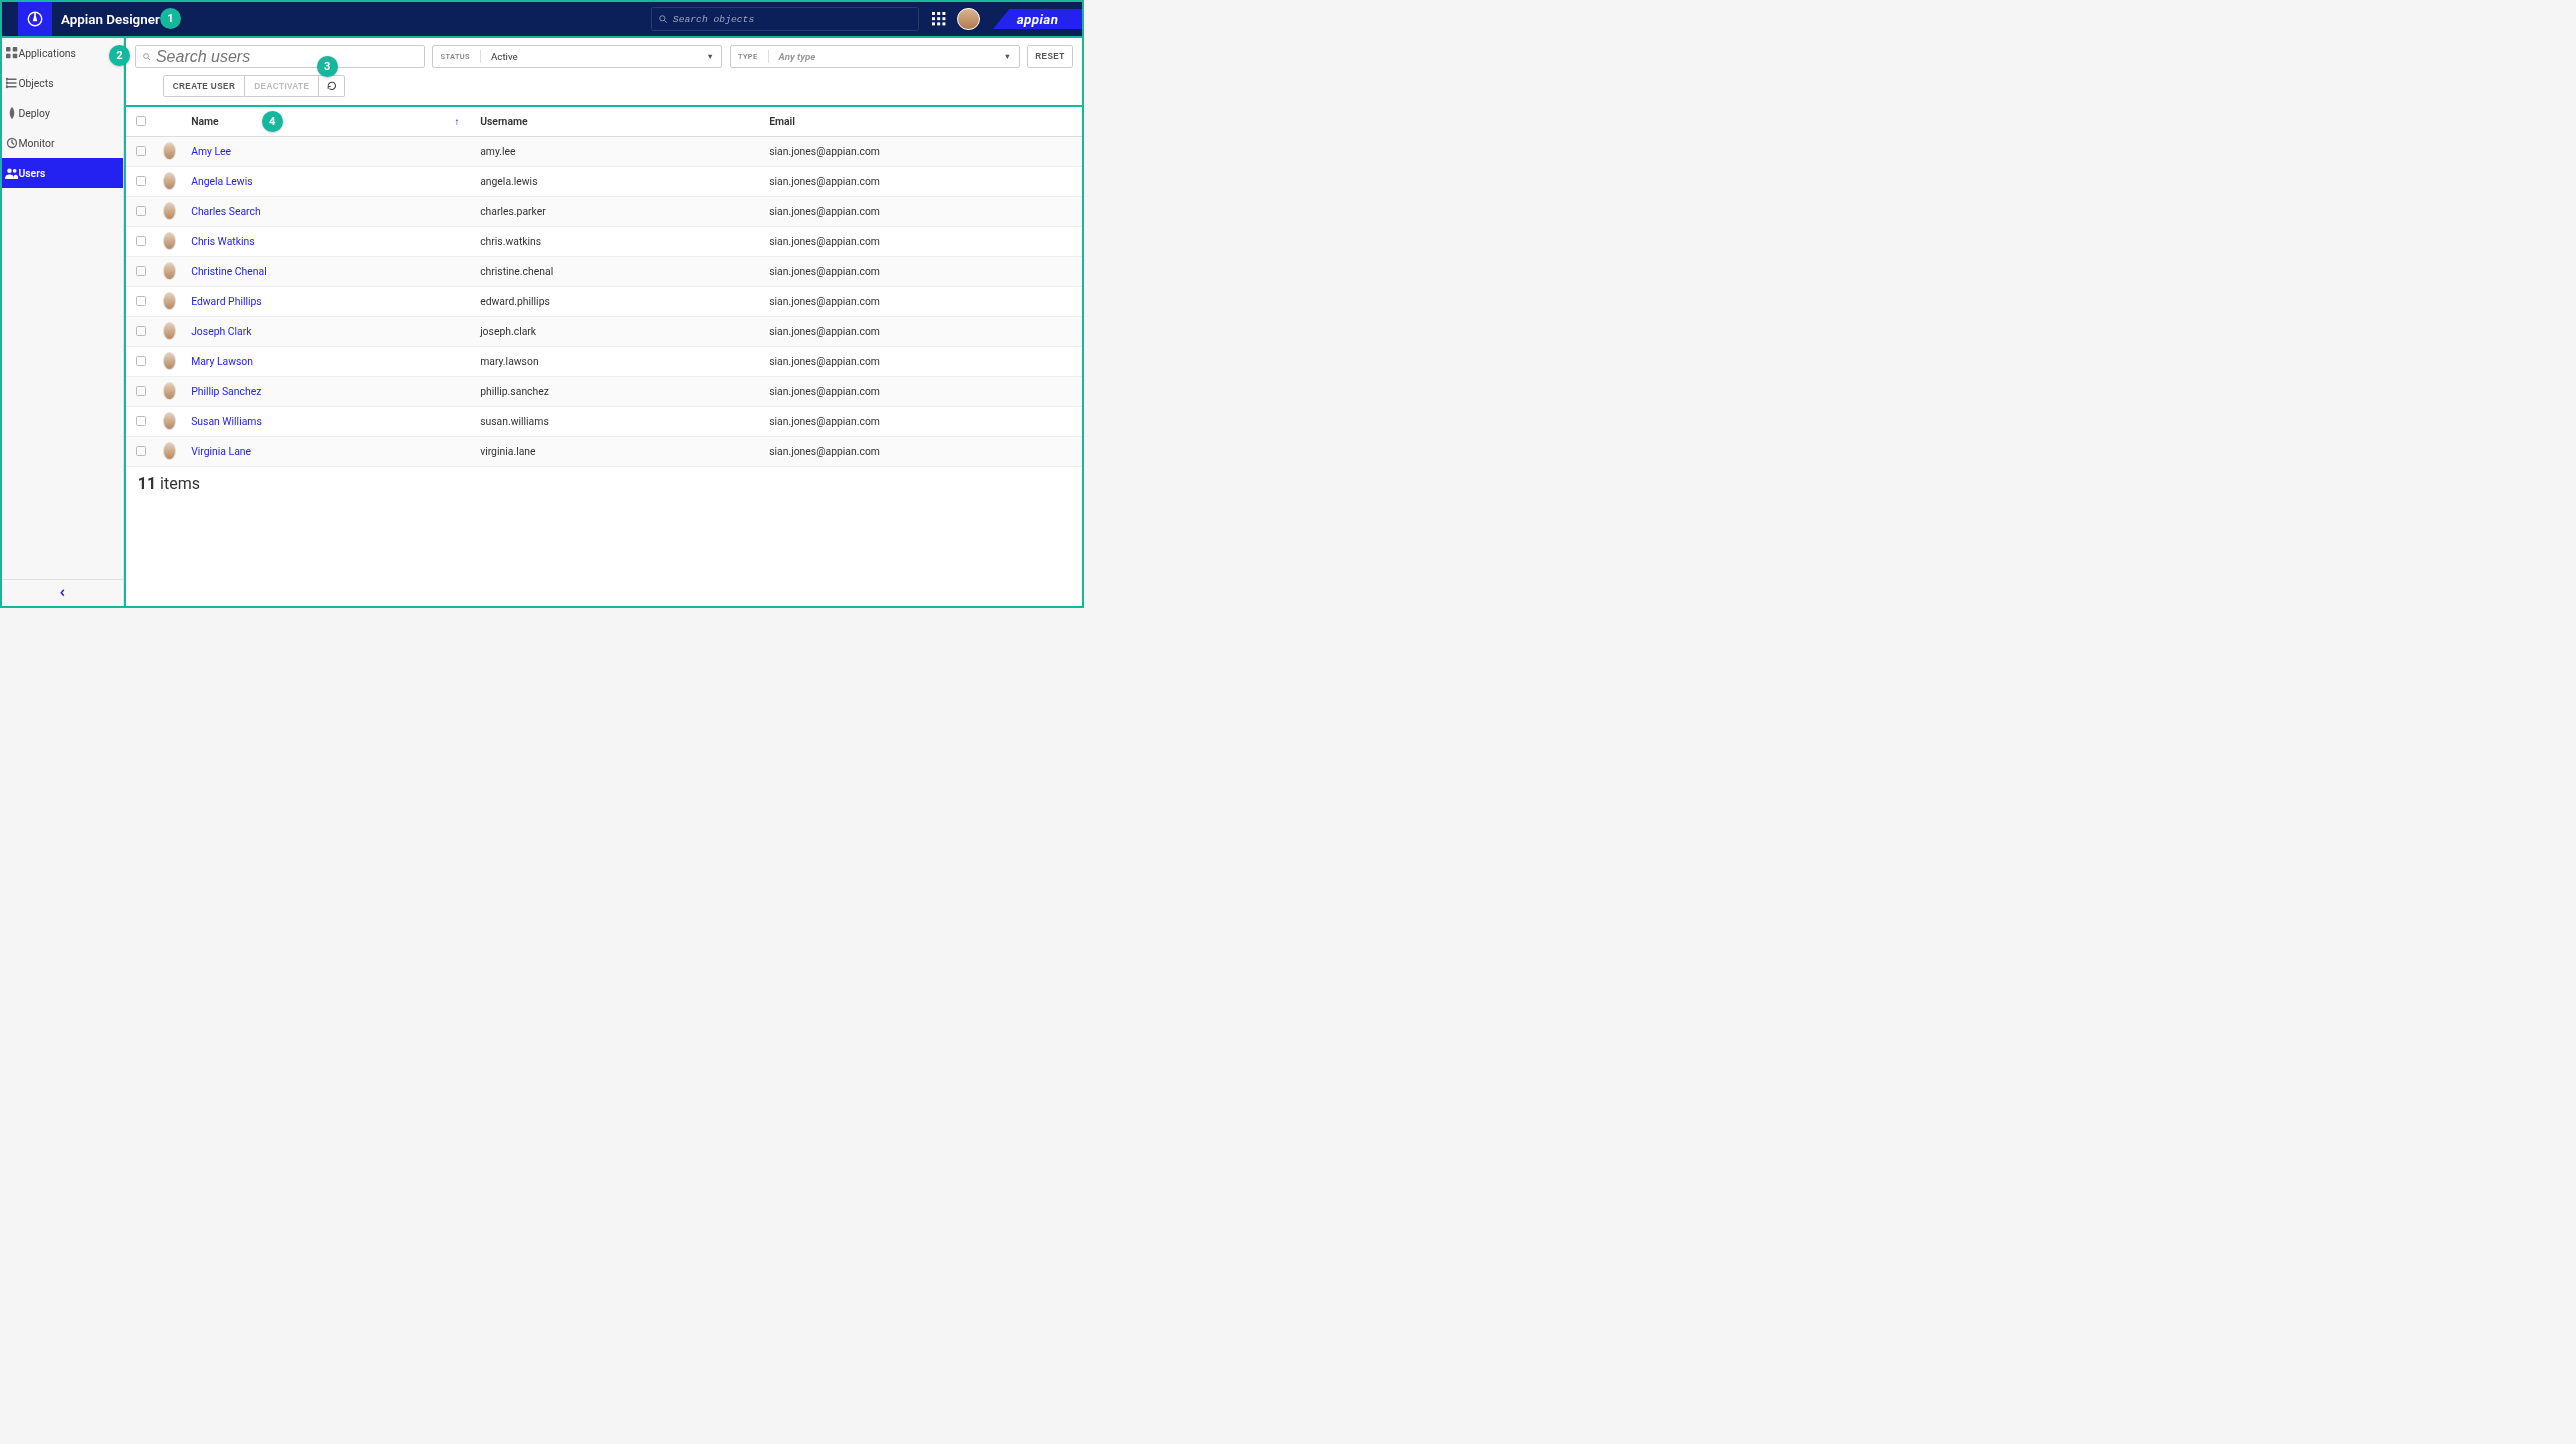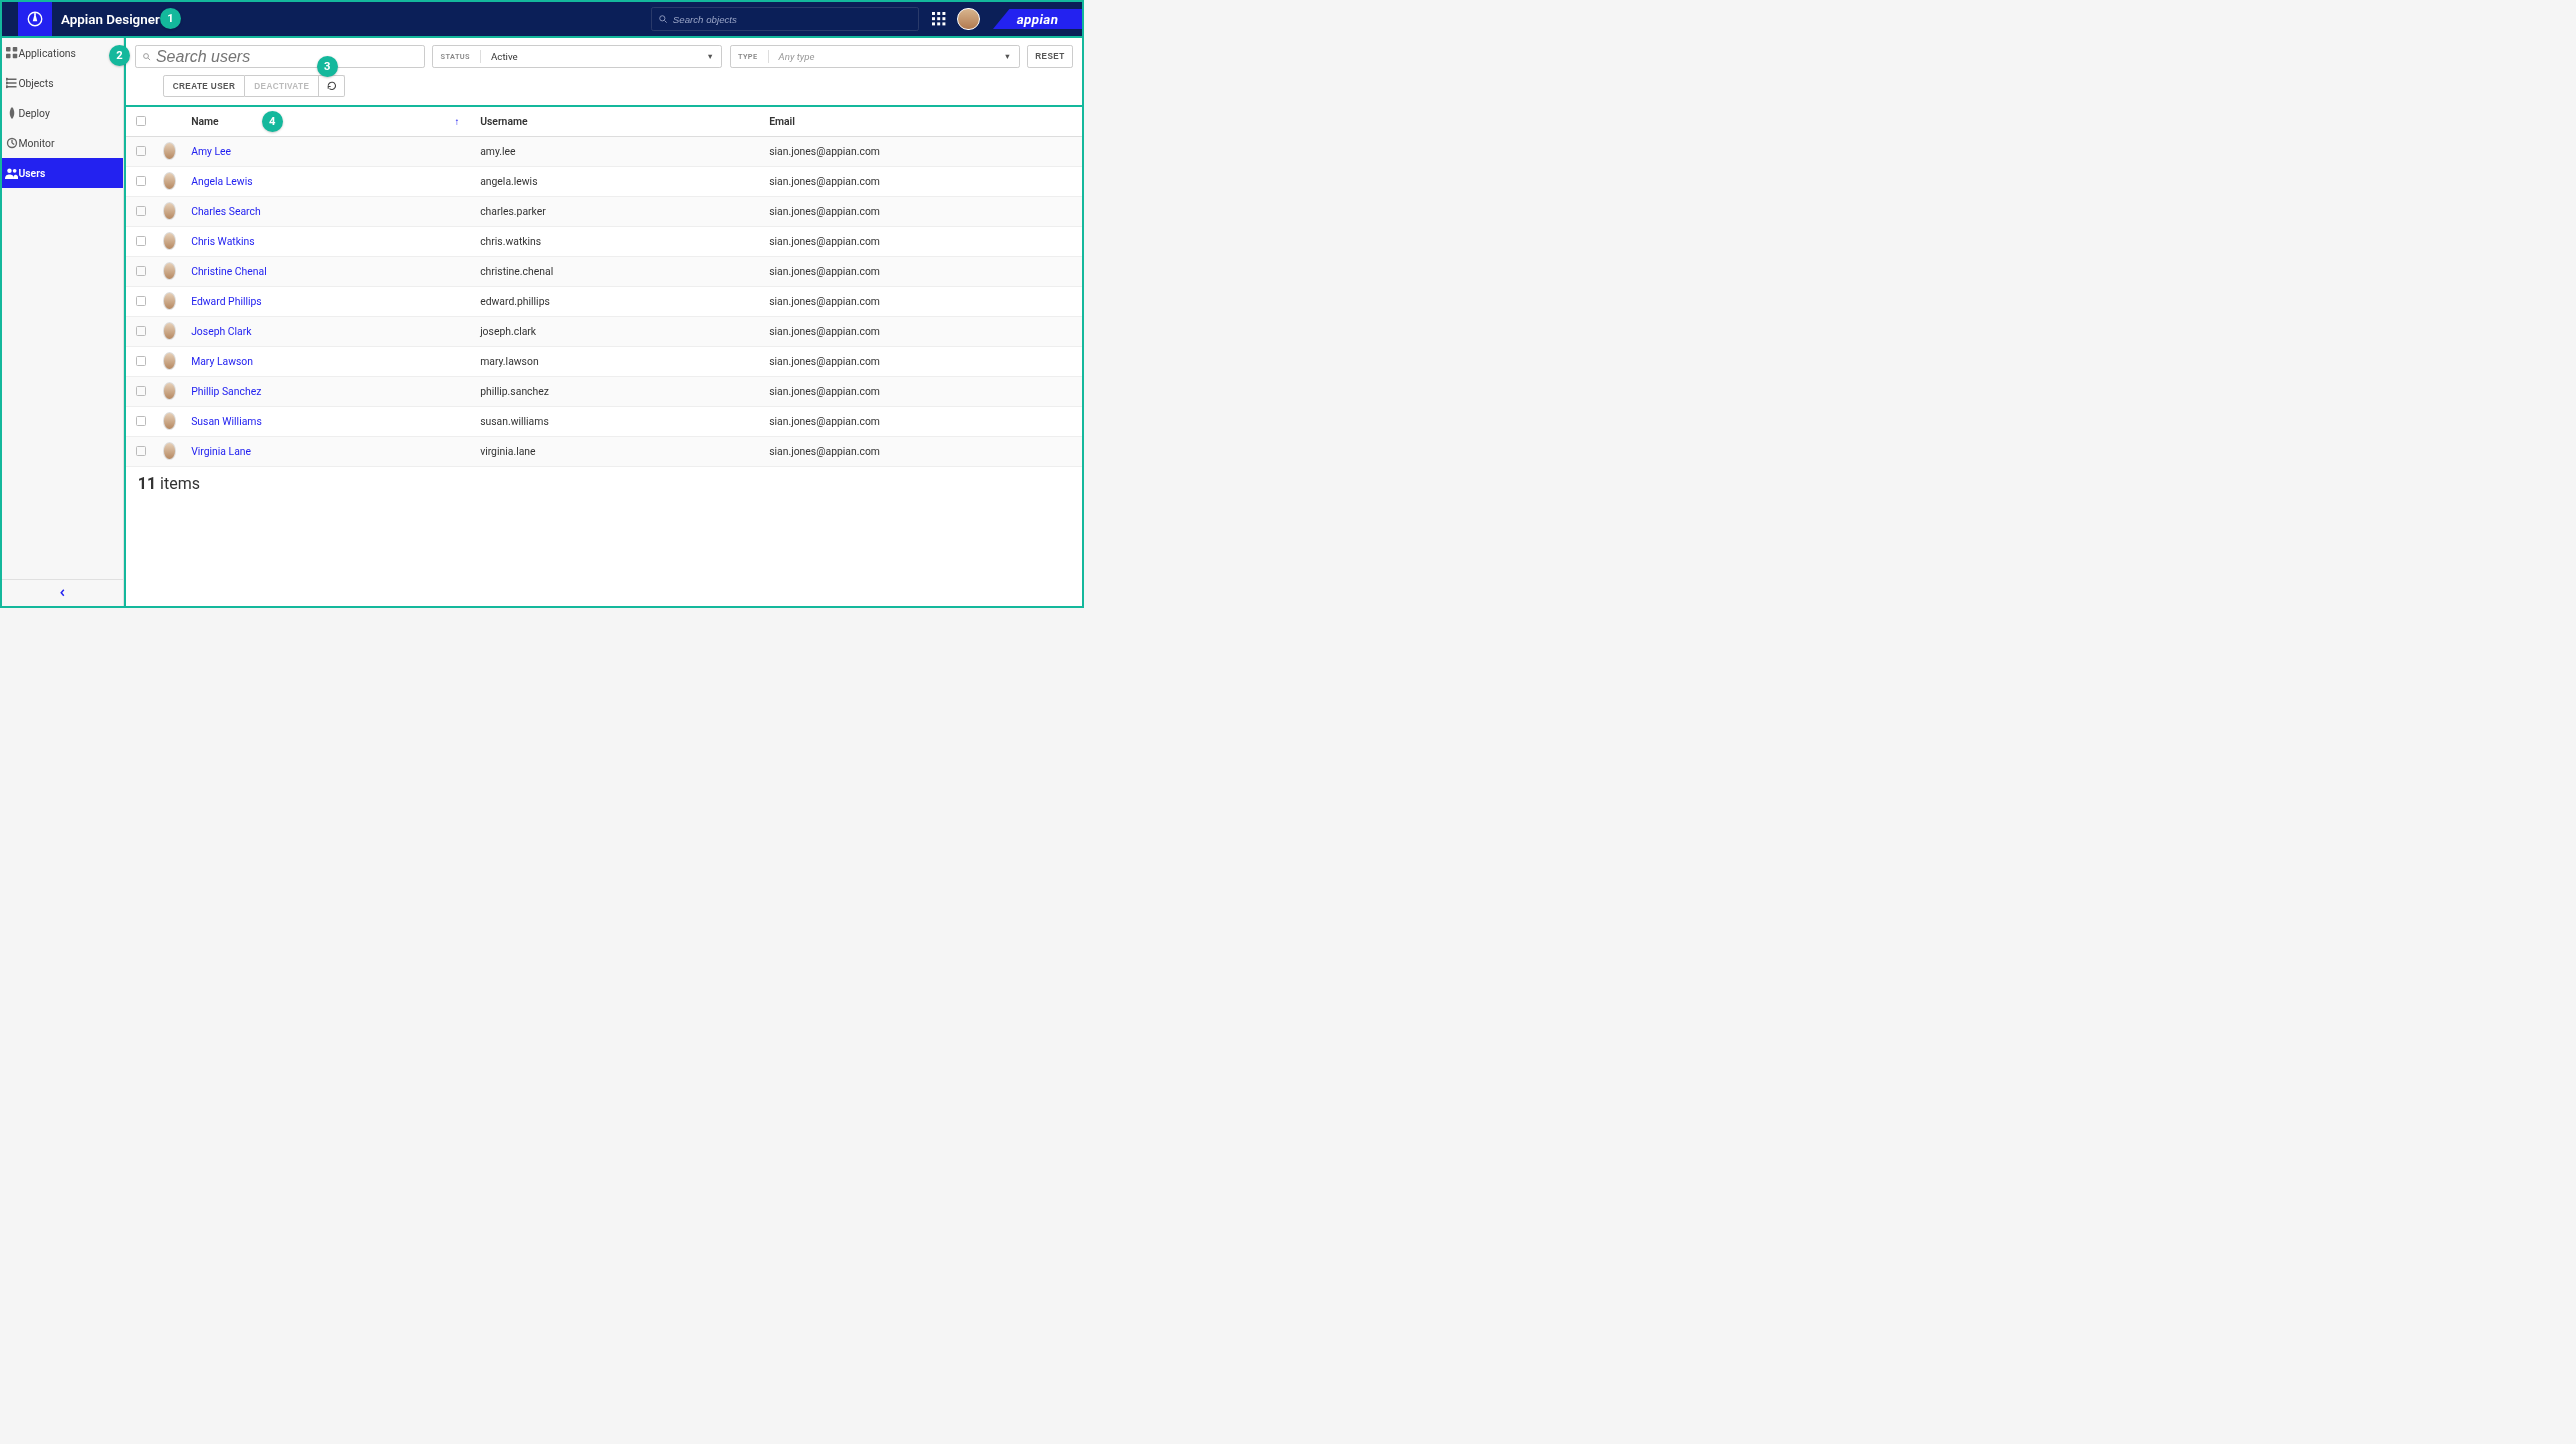--- a/index.html
+++ b/index.html
@@ -54,20 +54,21 @@
     }
     .header-search input {
       flex: 1;
       background: transparent;
       border: none;
       outline: none;
       color: #fff;
       font-style: italic;
       font-size: 9.7px;
       margin-left: 4.5px;
+      font-family: Liberation Mono, monospace;
     }
     .header-search input::placeholder { color: #9aa5c7; }
     .header-apps {
       width: 25px;
       height: 25px;
       display: flex;
       align-items: center;
       justify-content: center;
       margin-left: 7.4px;
       cursor: pointer;
@@ -189,21 +190,21 @@
       letter-spacing: 0.4px;
       text-transform: uppercase;
       color: #888;
       font-weight: 600;
     }
     .select-sep {
       border-left: 0.7px solid #ddd;
       height: 13.4px;
     }
     .select-value { color: #333; font-size: 9.7px; }
-    .select-value.placeholder { color: #999; font-style: italic; }
+    .select-value.placeholder { color: #999; font-style: italic; font-weight: bold; }
     .select-caret { margin-left: auto; color: #555; font-size: 7.4px; }
     .reset-btn {
       height: 22.3px;
       border: 0.7px solid #ccc;
       border-radius: 2.2px;
       padding: 0 7.4px;
       font-size: 8.2px;
       font-weight: 600;
       letter-spacing: 0.4px;
       color: #555;

